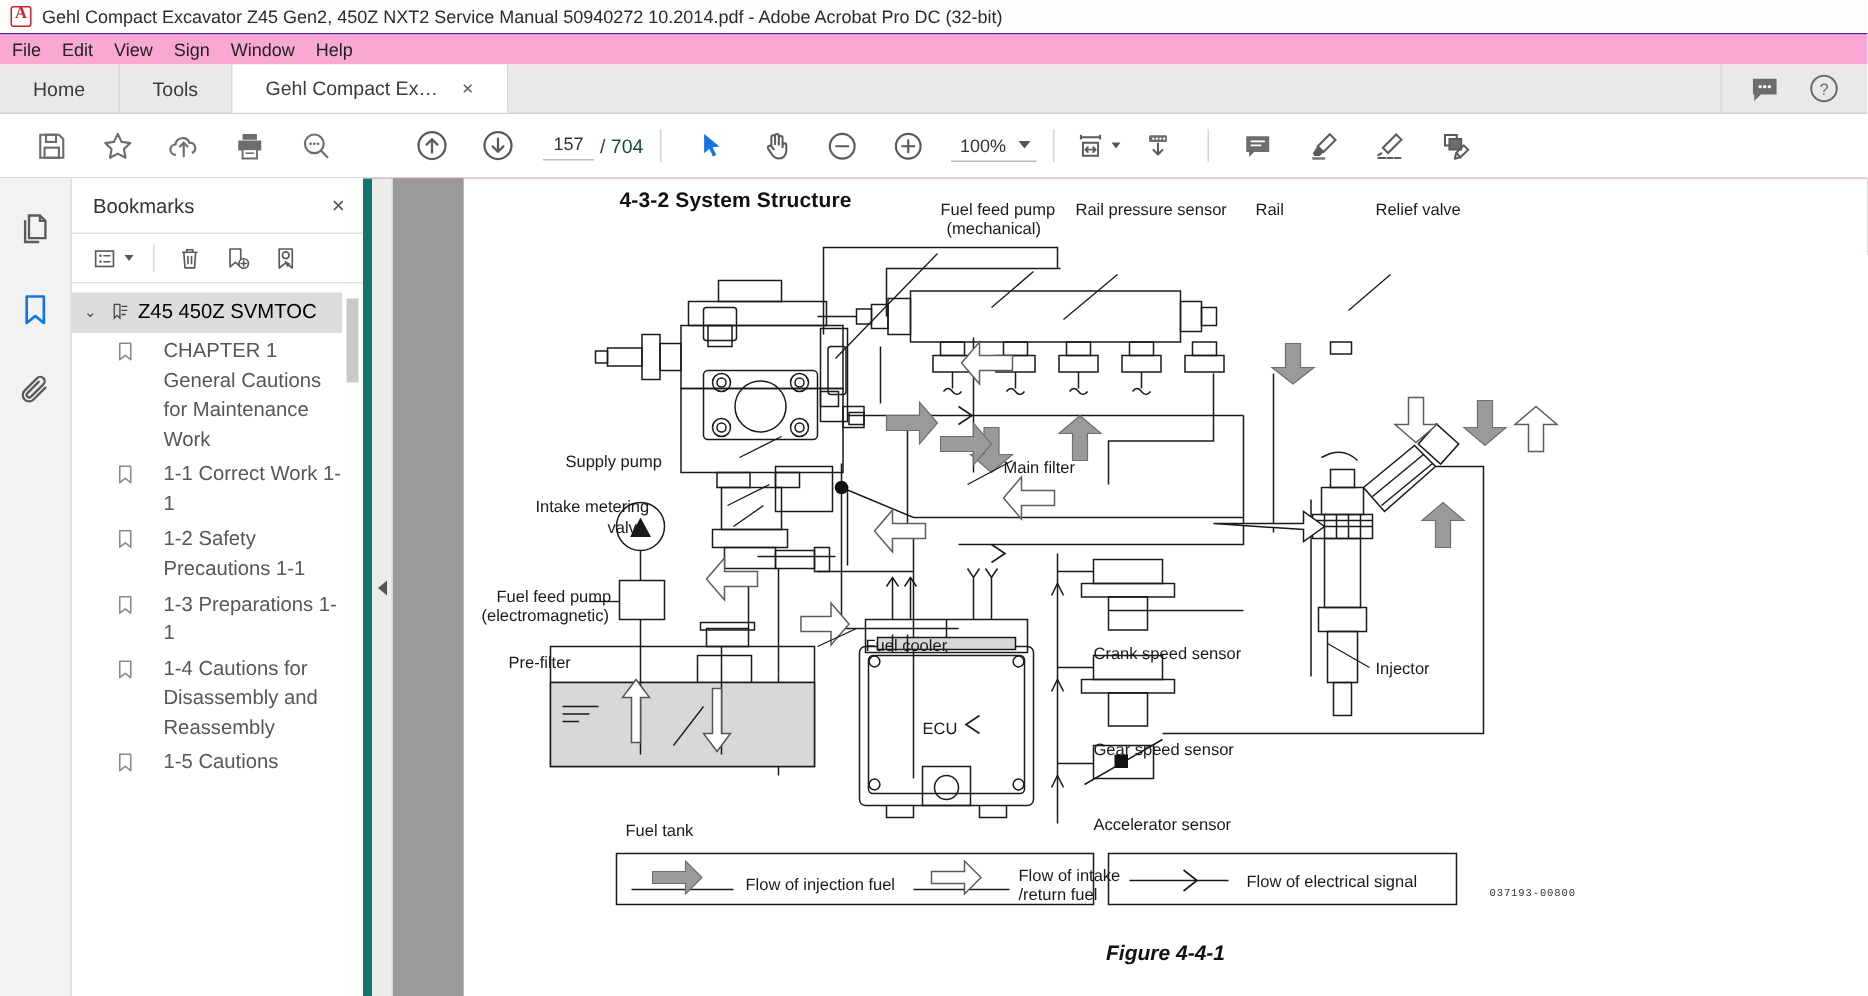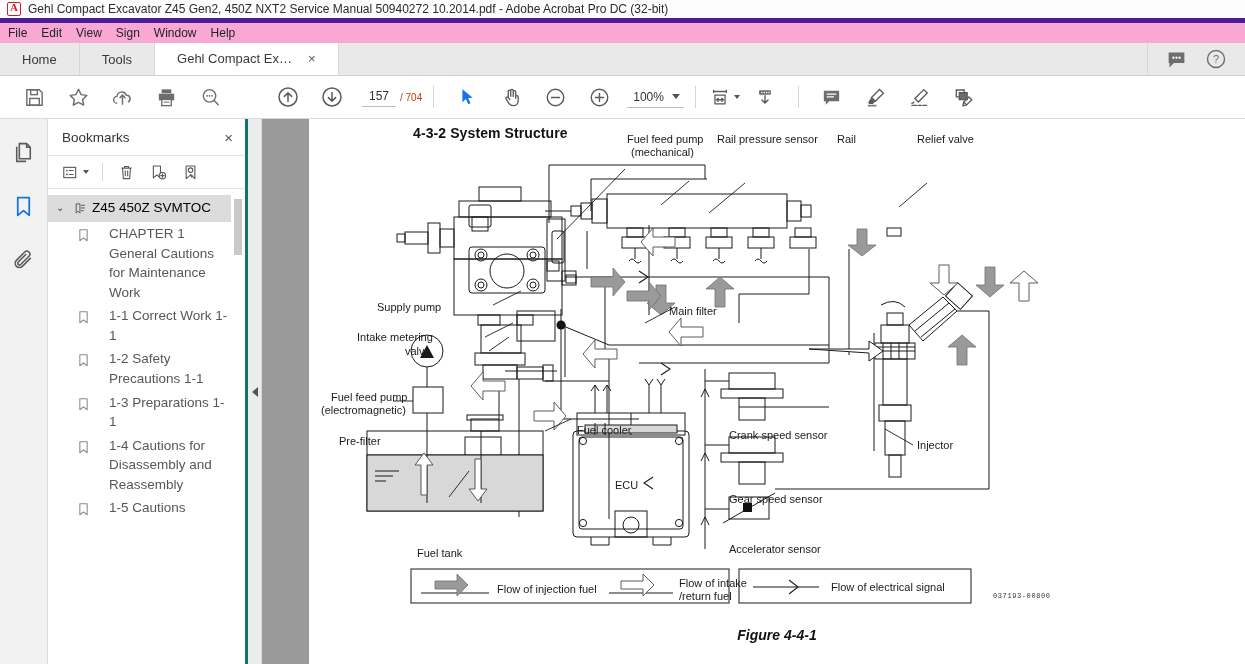--- a/index.html
+++ b/index.html
@@ -11,21 +11,21 @@
     font-family: "Liberation Sans", sans-serif;
     -webkit-font-smoothing: antialiased;
   }
   .app { width: 1245px; height: 664px; display: flex; flex-direction: column; background:#fff; }
 
   
   .titlebar {
     height: 23px; flex: 0 0 23px;
     display: flex; align-items: center;
     background: #fdfdfd;
-    border-bottom: 5px solid #4c1d95;
+    border-bottom: 1px solid #4c1d95;
     padding-left: 7px;
   }
   .acro-logo {
     width: 14px; height: 14px; flex: 0 0 14px;
     border: 1px solid #d01f26; border-radius: 2px;
     background: #fff; position: relative; margin-right: 7px;
   }
   .acro-logo::after {
     content: "A"; position: absolute; left: 0; right: 0; top: -2px;
     text-align: center; font-size: 11px; font-weight: bold; color: #d01f26;
@@ -78,21 +78,21 @@
   .tgap { width: 34px; }
   .tsep { width: 1px; height: 22px; background: #d4d4d4; margin: 0 11px; }
   .pagebox {
     display: flex; align-items: center; font-size: 12px; color: #333; gap: 4px;
   }
   .pagenum {
     width: 34px; height: 19px; line-height: 19px; text-align: center;
     border: none; border-bottom: 1px solid #bdbdbd; background: #fff;
     font-size: 12px; color: #333; font-family: "Liberation Sans", sans-serif; outline: none;
   }
-  .pagetotal { font-size: 10px; color: #c2410c; white-space: nowrap; }
+  .pagetotal { font-size: 13px; color: #14532d; white-space: nowrap; }
   .zoombox {
     display: flex; align-items: center; gap: 8px;
     border-bottom: 1px solid #bdbdbd; height: 21px; padding: 0 4px 0 6px; margin-left: 6px;
   }
   .zoomval { font-size: 12px; color: #333; }
   .caret-d {
     width: 0; height: 0; border-left: 4px solid transparent; border-right: 4px solid transparent;
     border-top: 5px solid #555;
   }
   .caret-sm {
@@ -109,21 +109,21 @@
     background: #f2f2f2; border-right: 1px solid #dcdcdc;
     display: flex; flex-direction: column; align-items: center;
     padding-top: 16px; gap: 20px;
   }
   .rail-btn { width: 34px; height: 34px; display:flex; align-items:center; justify-content:center; cursor:pointer; border-radius:2px; }
   .rail-btn.active svg { stroke: #1473e6; }
 
   
   .panel {
     width: 200px; flex: 0 0 200px; background: #fff;
-    border-right: 3px solid #0f766e; display: flex; flex-direction: column; min-height: 0;
+    border-right: 6px solid #0f766e; display: flex; flex-direction: column; min-height: 0;
   }
   .panel-head {
     height: 36px; flex: 0 0 36px; display: flex; align-items: center;
     justify-content: space-between; padding: 0 12px 0 14px;
   }
   .panel-title { font-size: 13.5px; color: #333; }
   .panel-close { font-size: 15px; color: #555; cursor: pointer; line-height: 1; }
   .panel-tools {
     height: 34px; flex: 0 0 34px; display: flex; align-items: center; gap: 2px;
     padding: 0 8px; border-top: 1px solid #e2e2e2; border-bottom: 1px solid #e2e2e2;

